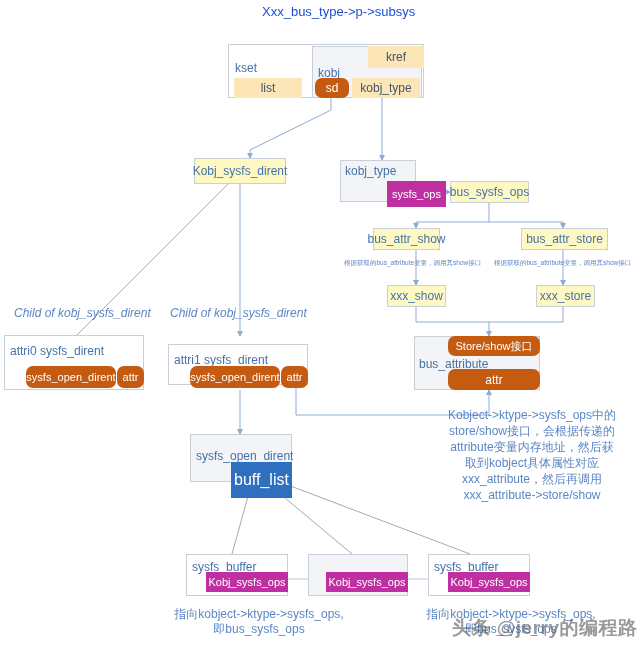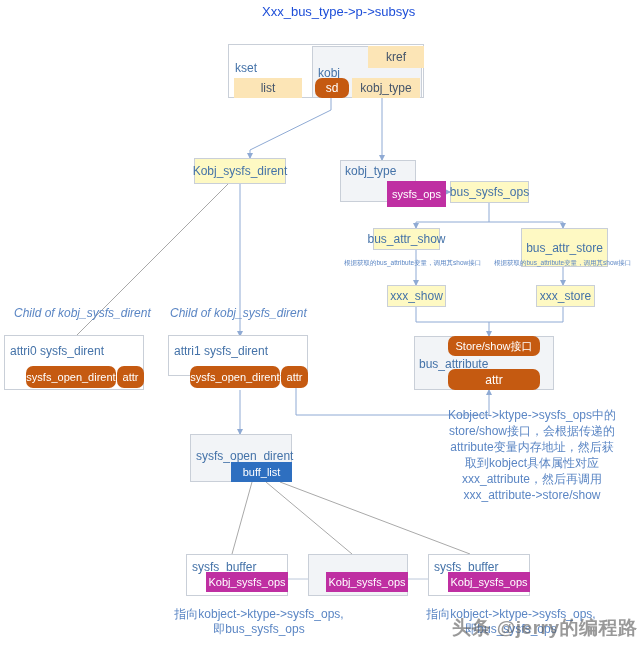--- a/index.html
+++ b/index.html
@@ -165,52 +165,52 @@
 
   <div class="plainbox" style="left:194px;top:158px;width:92px;height:26px;">Kobj_sysfs_dirent</div>
 
   <div class="box outer" style="left:340px;top:160px;width:76px;height:42px;">
     <span class="outer-lbl" style="left:4px;top:3px;">kobj_type</span>
   </div>
   <div class="chip chip-magenta" style="left:363px;top:181px;width:59px;height:26px;font-size:11px;margin-left:24px;">sysfs_ops</div>
 
   <div class="plainbox" style="left:450px;top:181px;width:79px;height:22px;">bus_sysfs_ops</div>
   <div class="plainbox" style="left:373px;top:228px;width:67px;height:22px;">bus_attr_show</div>
-  <div class="plainbox" style="left:521px;top:228px;width:87px;height:39px;">bus_attr_store</div>
+  <div class="plainbox" style="left:521px;top:228px;width:87px;height:22px;">bus_attr_store</div>
   <div class="plainbox" style="left:387px;top:285px;width:59px;height:22px;">xxx_show</div>
   <div class="plainbox" style="left:536px;top:285px;width:59px;height:22px;">xxx_store</div>
 
   <div class="note-sm" style="left:344px;top:259px;">根据获取的bus_attribute变量，调用其show接口</div>
   <div class="note-sm" style="left:494px;top:259px;">根据获取的bus_attribute变量，调用其show接口</div>
 
-  <div class="box outer" style="left:414px;top:336px;width:140px;height:54px;">
+  <div class="box outer" style="left:414px;top:336px;width:126px;height:54px;">
     <span class="outer-lbl" style="left:4px;top:20px;">bus_attribute</span>
   </div>
   <div class="chip chip-orange" style="left:448px;top:336px;width:92px;height:20px;font-size:11px;">Store/show接口</div>
   <div class="chip chip-orange" style="left:448px;top:369px;width:92px;height:21px;">attr</div>
 
   <div class="note" style="left:14px;top:306px;">Child of kobj_sysfs_dirent</div>
   <div class="note" style="left:170px;top:306px;">Child of kobj_sysfs_dirent</div>
 
   <div class="box outer-white" style="left:4px;top:335px;width:140px;height:55px;">
     <span class="outer-lbl" style="left:5px;top:8px;">attri0 sysfs_dirent</span>
   </div>
   <div class="chip chip-orange" style="left:26px;top:366px;width:90px;height:22px;font-size:11px;">sysfs_open_dirent</div>
   <div class="chip chip-orange" style="left:117px;top:366px;width:27px;height:22px;font-size:11px;">attr</div>
 
-  <div class="box outer-white" style="left:168px;top:335px;width:140px;height:41px;">
+  <div class="box outer-white" style="left:168px;top:344px;width:140px;height:41px;">
     <span class="outer-lbl" style="left:5px;top:8px;">attri1 sysfs_dirent</span>
   </div>
   <div class="chip chip-orange" style="left:190px;top:366px;width:90px;height:22px;font-size:11px;">sysfs_open_dirent</div>
   <div class="chip chip-orange" style="left:281px;top:366px;width:27px;height:22px;font-size:11px;">attr</div>
 
   <div class="box outer" style="left:190px;top:434px;width:102px;height:48px;">
     <span class="outer-lbl" style="left:5px;top:14px;">sysfs_open_dirent</span>
   </div>
-  <div class="chip chip-blue" style="left:231px;top:462px;width:61px;height:20px;font-size:11px;">buff_list</div>
+  <div class="chip chip-blue" style="left:231px;top:462px;width:61px;height:36px;font-size:16px;">buff_list</div>
 
   <div class="note-blk" style="left:428px;top:407px;width:208px;">
     <div>Kobject-&gt;ktype-&gt;sysfs_ops中的</div>
     <div>store/show接口，会根据传递的</div>
     <div>attribute变量内存地址，然后获</div>
     <div>取到kobject具体属性对应</div>
     <div>xxx_attribute，然后再调用</div>
     <div>xxx_attribute-&gt;store/show</div>
   </div>
 

